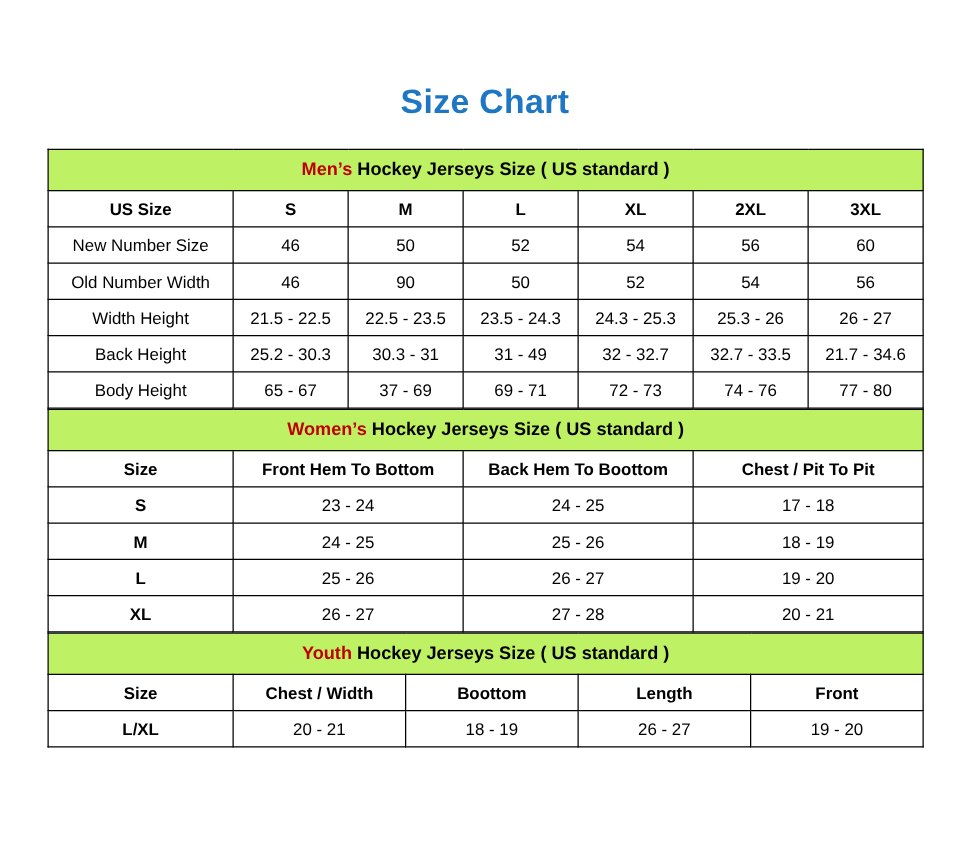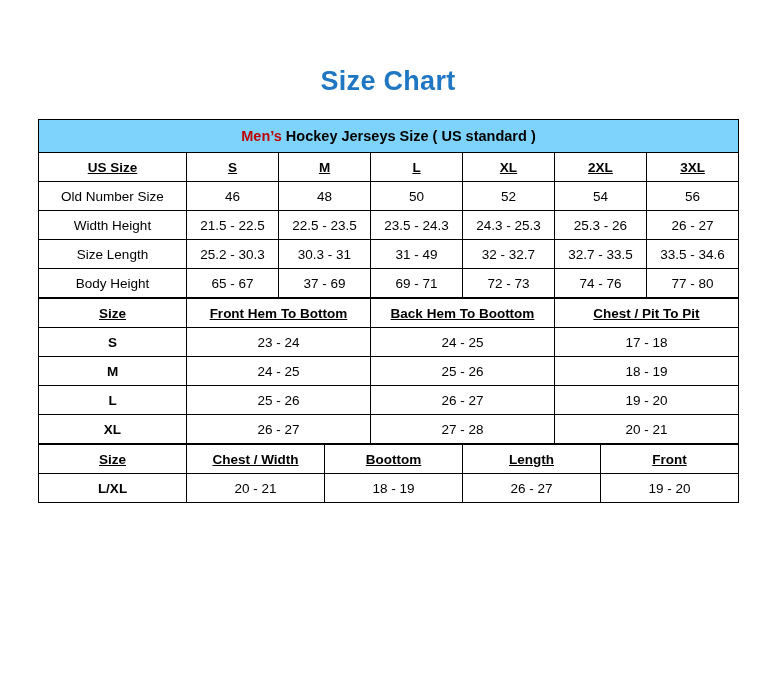--- a/index.html
+++ b/index.html
@@ -39,32 +39,31 @@
   td, th {
     border: 1px solid #000000;
     font-size: 13.5px;
     text-align: center;
     vertical-align: middle;
     padding: 0;
     height: 28px;
     font-weight: normal;
   }
   .section-head td {
-    background: #7dd3fc;
+    background: #bef264;
     font-weight: bold;
     font-size: 14.5px;
     height: 32px;
     margin-top: 42px;
   }
   .accent-men { color: #c00000; }
   .accent-women { color: #c00000; }
   .accent-youth { color: #c00000; }
   .col-head td {
     font-weight: bold;
-    text-decoration: underline;
   }
   .rowlabel {
     font-weight: normal;
   }
   .rowlabel-bold {
     font-weight: bold;
   }
   .t-men col.c0 { width: 148px; }
   .t-men col.cx { width: 92px; }
   .t-women col.c0 { width: 148px; }
@@ -98,45 +97,54 @@
         <tr class="col-head">
           <td>US Size</td>
           <td>S</td>
           <td>M</td>
           <td>L</td>
           <td>XL</td>
           <td>2XL</td>
           <td>3XL</td>
         </tr>
         <tr>
-          <td class="rowlabel">Old Number Size</td>
+          <td class="rowlabel">New Number Size</td>
           <td>46</td>
-          <td>48</td>
+          <td>50</td>
+          <td>52</td>
+          <td>54</td>
+          <td>56</td>
+          <td>60</td>
+        </tr>
+        <tr>
+          <td class="rowlabel">Old Number Width</td>
+          <td>46</td>
+          <td>90</td>
           <td>50</td>
           <td>52</td>
           <td>54</td>
           <td>56</td>
         </tr>
         <tr>
           <td class="rowlabel">Width Height</td>
           <td>21.5 - 22.5</td>
           <td>22.5 - 23.5</td>
           <td>23.5 - 24.3</td>
           <td>24.3 - 25.3</td>
           <td>25.3 - 26</td>
           <td>26 - 27</td>
         </tr>
         <tr>
-          <td class="rowlabel">Size Length</td>
+          <td class="rowlabel">Back Height</td>
           <td>25.2 - 30.3</td>
           <td>30.3 - 31</td>
           <td>31 - 49</td>
           <td>32 - 32.7</td>
           <td>32.7 - 33.5</td>
-          <td>33.5 - 34.6</td>
+          <td>21.7 - 34.6</td>
         </tr>
         <tr>
           <td class="rowlabel">Body Height</td>
           <td>65 - 67</td>
           <td>37 - 69</td>
           <td>69 - 71</td>
           <td>72 - 73</td>
           <td>74 - 76</td>
           <td>77 - 80</td>
         </tr>
@@ -144,20 +152,23 @@
     </table>
 
     <table class="t-women">
       <colgroup>
         <col class="c0">
           <col class="cx">
           <col class="cx">
           <col class="cx">
       </colgroup>
       <tbody>
+        <tr class="section-head">
+          <td colspan="4"><span class="accent-women">Women’s</span><span> Hockey Jerseys Size ( US standard )</span></td>
+        </tr>
         <tr class="col-head">
           <td>Size</td>
           <td>Front Hem To Bottom</td>
           <td>Back Hem To Boottom</td>
           <td>Chest / Pit To Pit</td>
         </tr>
         <tr>
           <td class="rowlabel-bold">S</td>
           <td>23 - 24</td>
           <td>24 - 25</td>
@@ -186,20 +197,23 @@
 
     <table class="t-youth">
       <colgroup>
         <col class="c0">
           <col class="cx">
           <col class="cx">
           <col class="cx">
           <col class="cx">
       </colgroup>
       <tbody>
+        <tr class="section-head">
+          <td colspan="5"><span class="accent-youth">Youth</span><span> Hockey Jerseys Size ( US standard )</span></td>
+        </tr>
         <tr class="col-head">
           <td>Size</td>
           <td>Chest / Width</td>
           <td>Boottom</td>
           <td>Length</td>
           <td>Front</td>
         </tr>
         <tr>
           <td class="rowlabel-bold">L/XL</td>
           <td>20 - 21</td>

